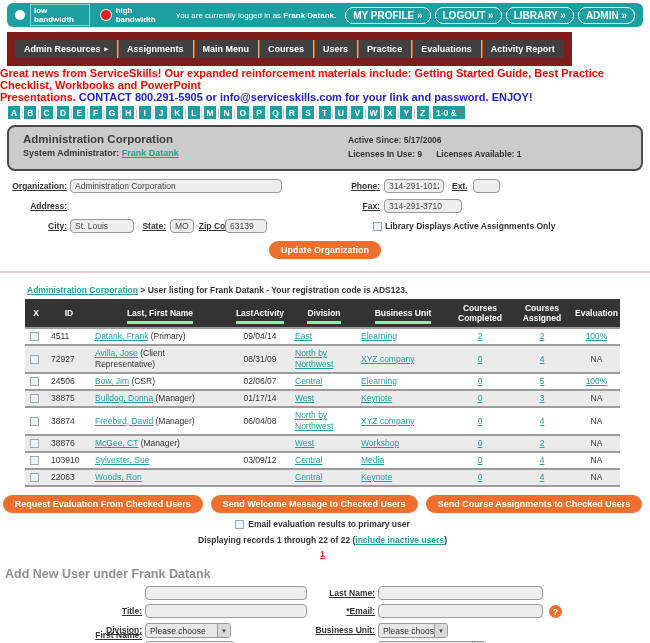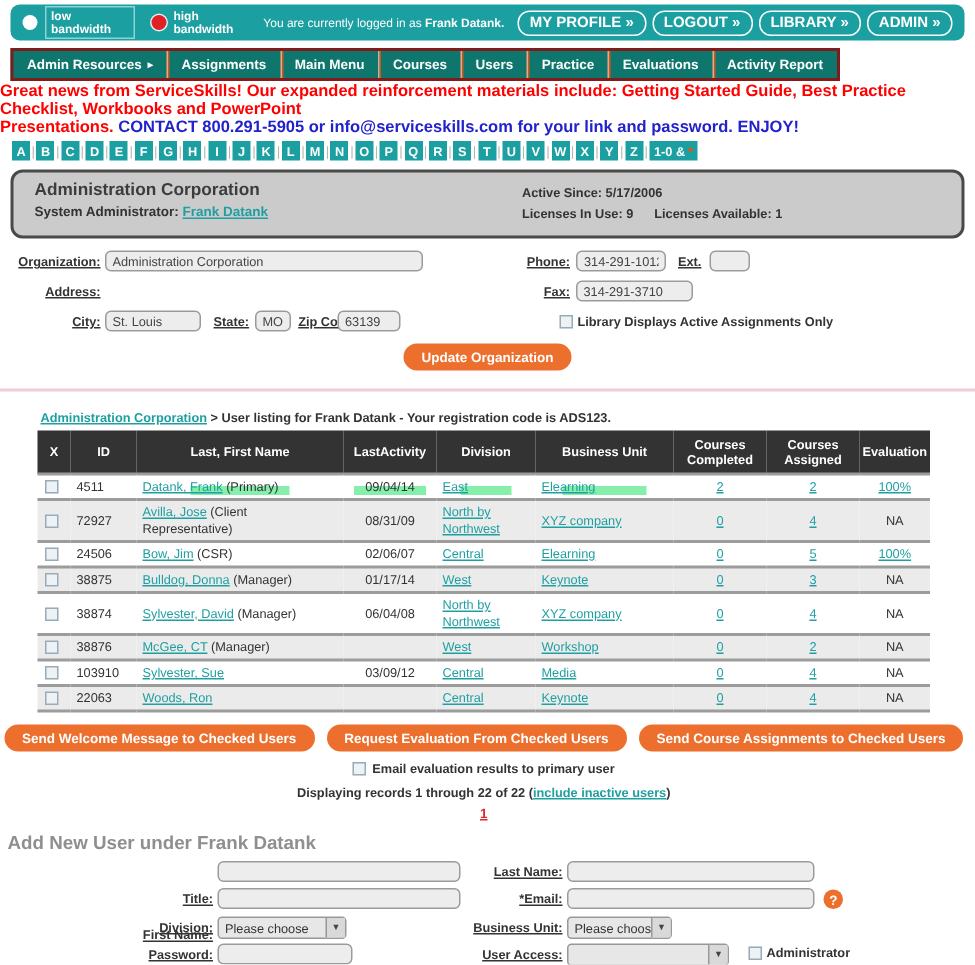--- a/index.html
+++ b/index.html
@@ -13,21 +13,21 @@
   .radio-dot.off { background: #fff; }
   .radio-dot.on { background: #e31f26; box-shadow: 0 0 0 1px rgba(255,255,255,.85); }
   .bw-label { color: #fff; font-weight: bold; font-size: 8px; }
   .bw-label.boxed { border: 1px solid #8ed2d3; padding: 1px 3px; }
   .login-text { margin-left: auto; color: #fff; font-size: 8px; white-space: nowrap; }
   .login-text b { font-weight: bold; }
   .top-btn { border: 1px solid #fff; border-radius: 8px; color: #fff; font-size: 10px; font-weight: bold;
              padding: 2px 7px; margin-left: 4px; white-space: nowrap; cursor: pointer; }
 
   
-  .navbar { margin: 5px 0 0 7px; display: inline-flex; background: #0f766e; border: 2px solid #7f1d1d; }
+  .navbar { margin: 5px 0 0 7px; display: inline-flex; background: #404040; border: 8px solid #7f1d1d; }
   .nav-item { color: #fff; font-weight: bold; font-size: 9px; padding: 4px 9px; white-space: nowrap;
               border-right: 1px solid #f4a37c; box-shadow: 1px 0 0 #c95a22; cursor: pointer;
               display: flex; align-items: center; gap: 4px; }
   .nav-item:last-child { border-right: none; box-shadow: none; }
   .nav-arrow { font-size: 7px; }
 
   
   .announce { margin-top: 1px; font-weight: bold; font-size: 11px; line-height: 12px; }
   .red { color: #f00; }
   .blue { color: #2222cc; }
@@ -65,21 +65,21 @@
                 font-family: "Liberation Sans", sans-serif; }
   .update-btn { position: absolute; left: 50%; transform: translateX(-50%); top: 62px; }
 
   .pink-divider { border-top: 2px solid #f0ccd4; margin-top: 8px; }
 
   
   .listing { margin-left: 25px; width: 595px; }
   .breadcrumb { font-weight: bold; margin: 12px 0 4px 2px; }
   table.users { width: 595px; border-collapse: collapse; font-size: 8.5px; border-bottom: 2px solid #9c9c9c; }
   table.users th { background: #333; color: #fff; font-weight: bold; padding: 4px 2px; text-align: center; }
-  table.users th .sorted { border-bottom: 6px solid #86efac; padding-bottom: 18px; cursor: pointer; }
+  table.users th .sorted { border-bottom: 3px solid #86efac; padding-bottom: 3px; cursor: pointer; }
   table.users td { padding: 2px 4px; line-height: 11px; vertical-align: middle; }
   table.users tbody tr td { border-top: 2px solid #9c9c9c; }
   table.users tbody tr:nth-child(even) { background: #ebebeb; }
   table.users td:nth-child(1), table.users td:nth-child(4),
   table.users td:nth-child(7), table.users td:nth-child(8),
   table.users td:nth-child(9) { text-align: center; }
 
   .action-row { display: flex; justify-content: center; gap: 8px; margin-top: 8px; }
   .center-line { text-align: center; font-weight: bold; margin-top: 6px; }
   .center-line .cb { margin-right: 4px; }
@@ -327,21 +327,21 @@
           <td>01/17/14</td>
           <td><a class="teal">West</a></td>
           <td><a class="teal">Keynote</a></td>
           <td><a class="teal">0</a></td>
           <td><a class="teal">3</a></td>
           <td><span>NA</span></td>
         </tr>
         <tr>
           <td><span class="cb"></span></td>
           <td>38874</td>
-          <td><a class="teal">Sylvester, David</a><span> (Manager)</span></td>
+          <td><a class="teal">Freebird, David</a><span> (Manager)</span></td>
           <td>06/04/08</td>
           <td><a class="teal">North by Northwest</a></td>
           <td><a class="teal">XYZ company</a></td>
           <td><a class="teal">0</a></td>
           <td><a class="teal">4</a></td>
           <td><span>NA</span></td>
         </tr>
         <tr>
           <td><span class="cb"></span></td>
           <td>38876</td>
@@ -372,22 +372,22 @@
           <td><a class="teal">Central</a></td>
           <td><a class="teal">Keynote</a></td>
           <td><a class="teal">0</a></td>
           <td><a class="teal">4</a></td>
           <td><span>NA</span></td>
         </tr>
       </tbody>
   </table>
 
   <div class="action-row">
+      <button class="orange-btn">Request Evaluation From Checked Users</button>
       <button class="orange-btn">Send Welcome Message to Checked Users</button>
-      <button class="orange-btn">Request Evaluation From Checked Users</button>
       <button class="orange-btn">Send Course Assignments to Checked Users</button>
     </div>
 
   <div class="center-line">
     <span class="cb"></span><span>Email evaluation results to primary user</span>
   </div>
 
   <div class="center-line">
     <span>Displaying records 1 through 22 of 22 (</span><span class="teal-link">include inactive users</span><span>)</span>
   </div>

